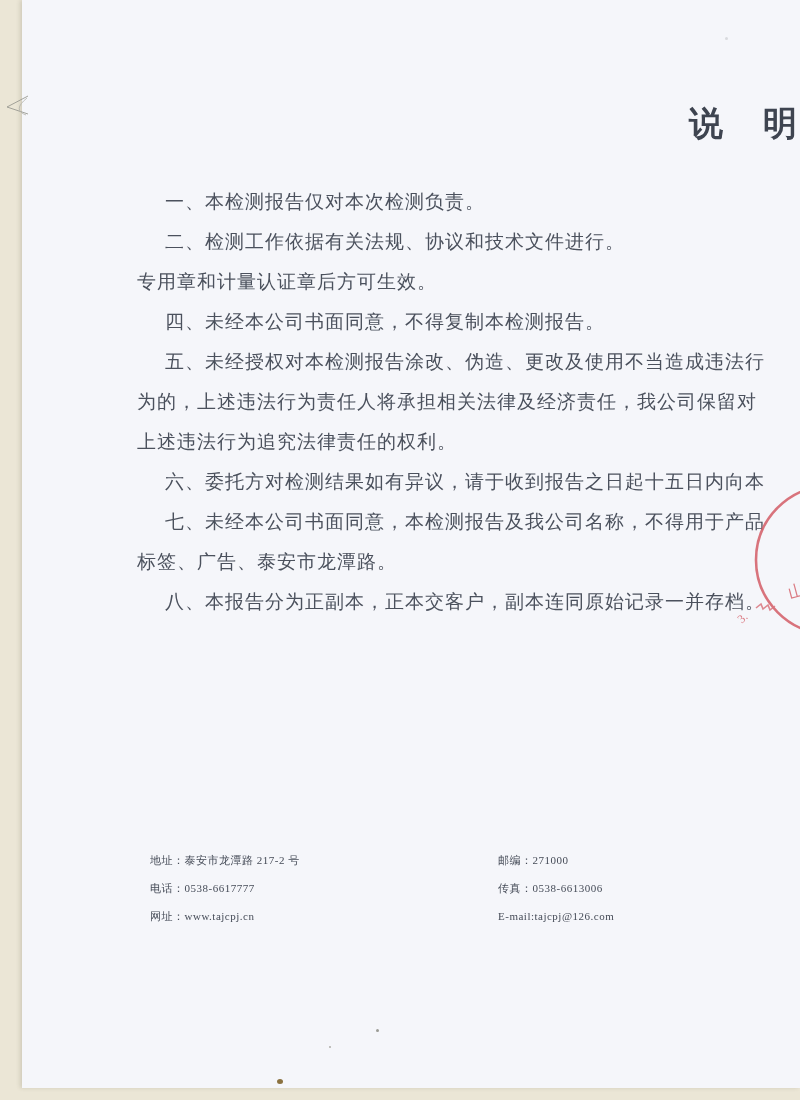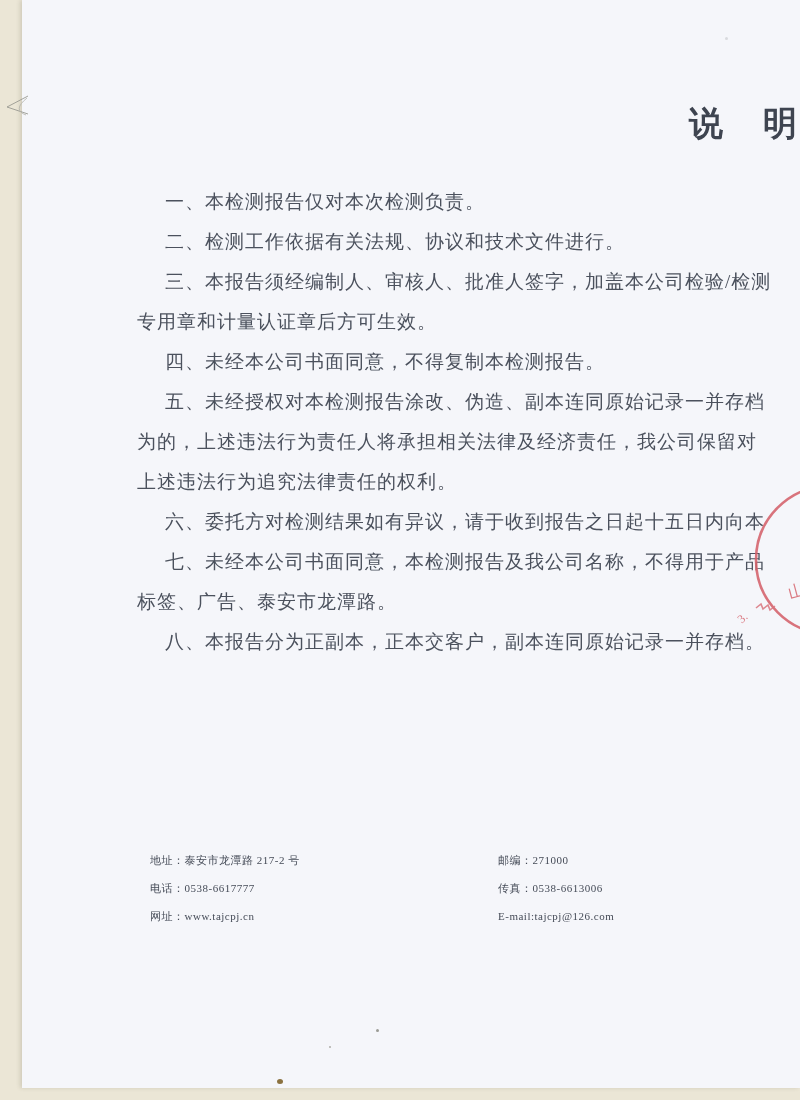--- a/index.html
+++ b/index.html
@@ -86,24 +86,23 @@
   <svg class="crease" viewBox="0 0 30 40">
     <path d="M 27,8 L 6,19 L 27,26" stroke="#9a9a92" fill="none" stroke-width="0.9"></path>
     <path d="M 26,10 Q 11,22 25,27" stroke="#b3b3ab" fill="none" stroke-width="0.8"></path>
   </svg>
 
   <div class="doc-title">说　明</div>
 
   <div class="notes">
     <div class="line first">一、本检测报告仅对本次检测负责。</div>
     <div class="line first">二、检测工作依据有关法规、协议和技术文件进行。</div>
-    <div class="line first">三、本报告须经编制人、审核人、批准人签字，加盖本公司检验/检测</div>
     <div class="line">专用章和计量认证章后方可生效。</div>
     <div class="line first">四、未经本公司书面同意，不得复制本检测报告。</div>
-    <div class="line first">五、未经授权对本检测报告涂改、伪造、副本连同原始记录一并存档</div>
+    <div class="line first">五、未经授权对本检测报告涂改、伪造、更改及使用不当造成违法行</div>
     <div class="line">为的，上述违法行为责任人将承担相关法律及经济责任，我公司保留对</div>
     <div class="line">上述违法行为追究法律责任的权利。</div>
     <div class="line first">六、委托方对检测结果如有异议，请于收到报告之日起十五日内向本</div>
     <div class="line first">七、未经本公司书面同意，本检测报告及我公司名称，不得用于产品</div>
     <div class="line">标签、广告、泰安市龙潭路。</div>
     <div class="line first">八、本报告分为正副本，正本交客户，副本连同原始记录一并存档。</div>
   </div>
 
   <div class="footer-col footer-left">
     <div class="footer-row">地址：泰安市龙潭路 217-2 号</div>

